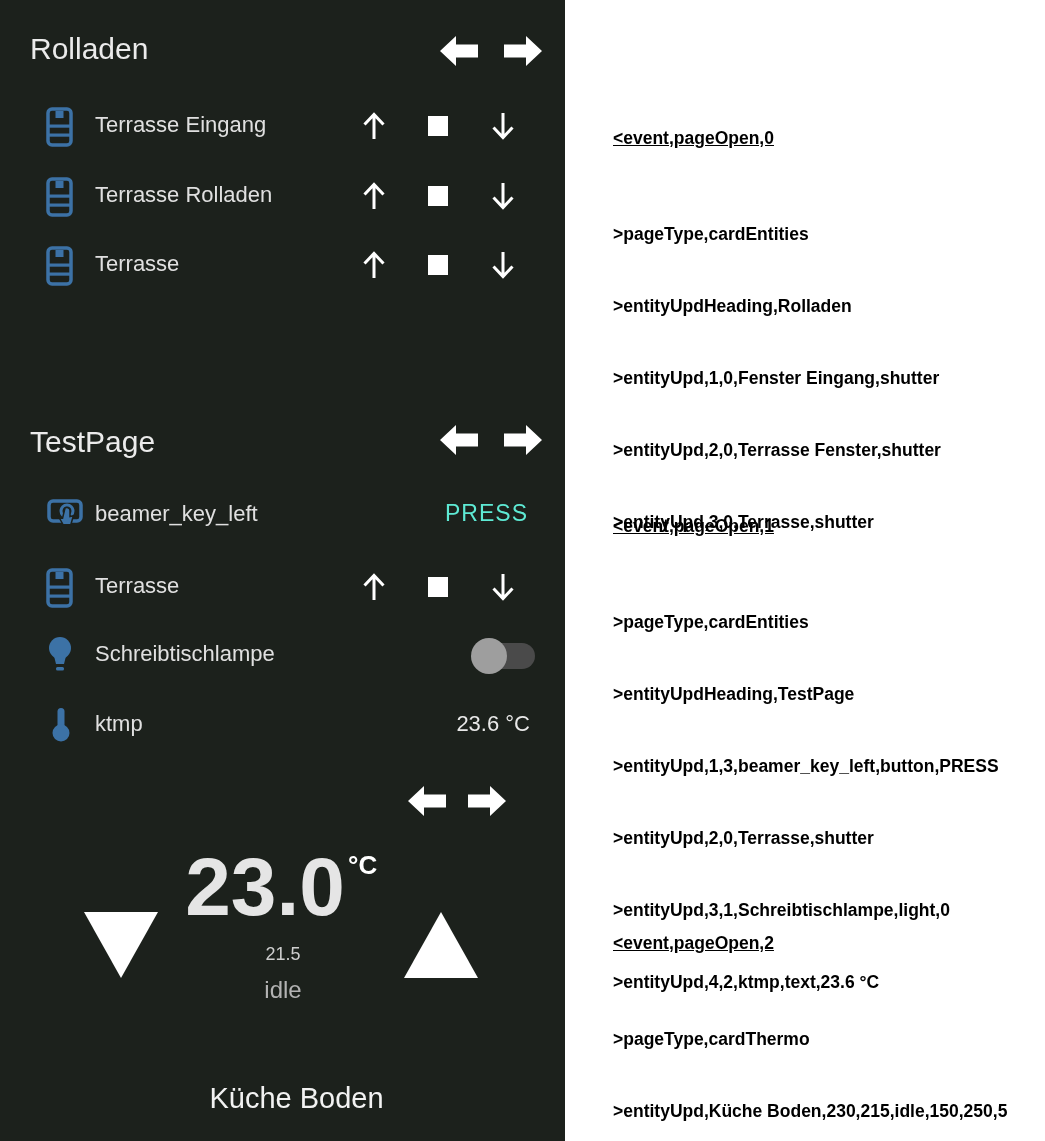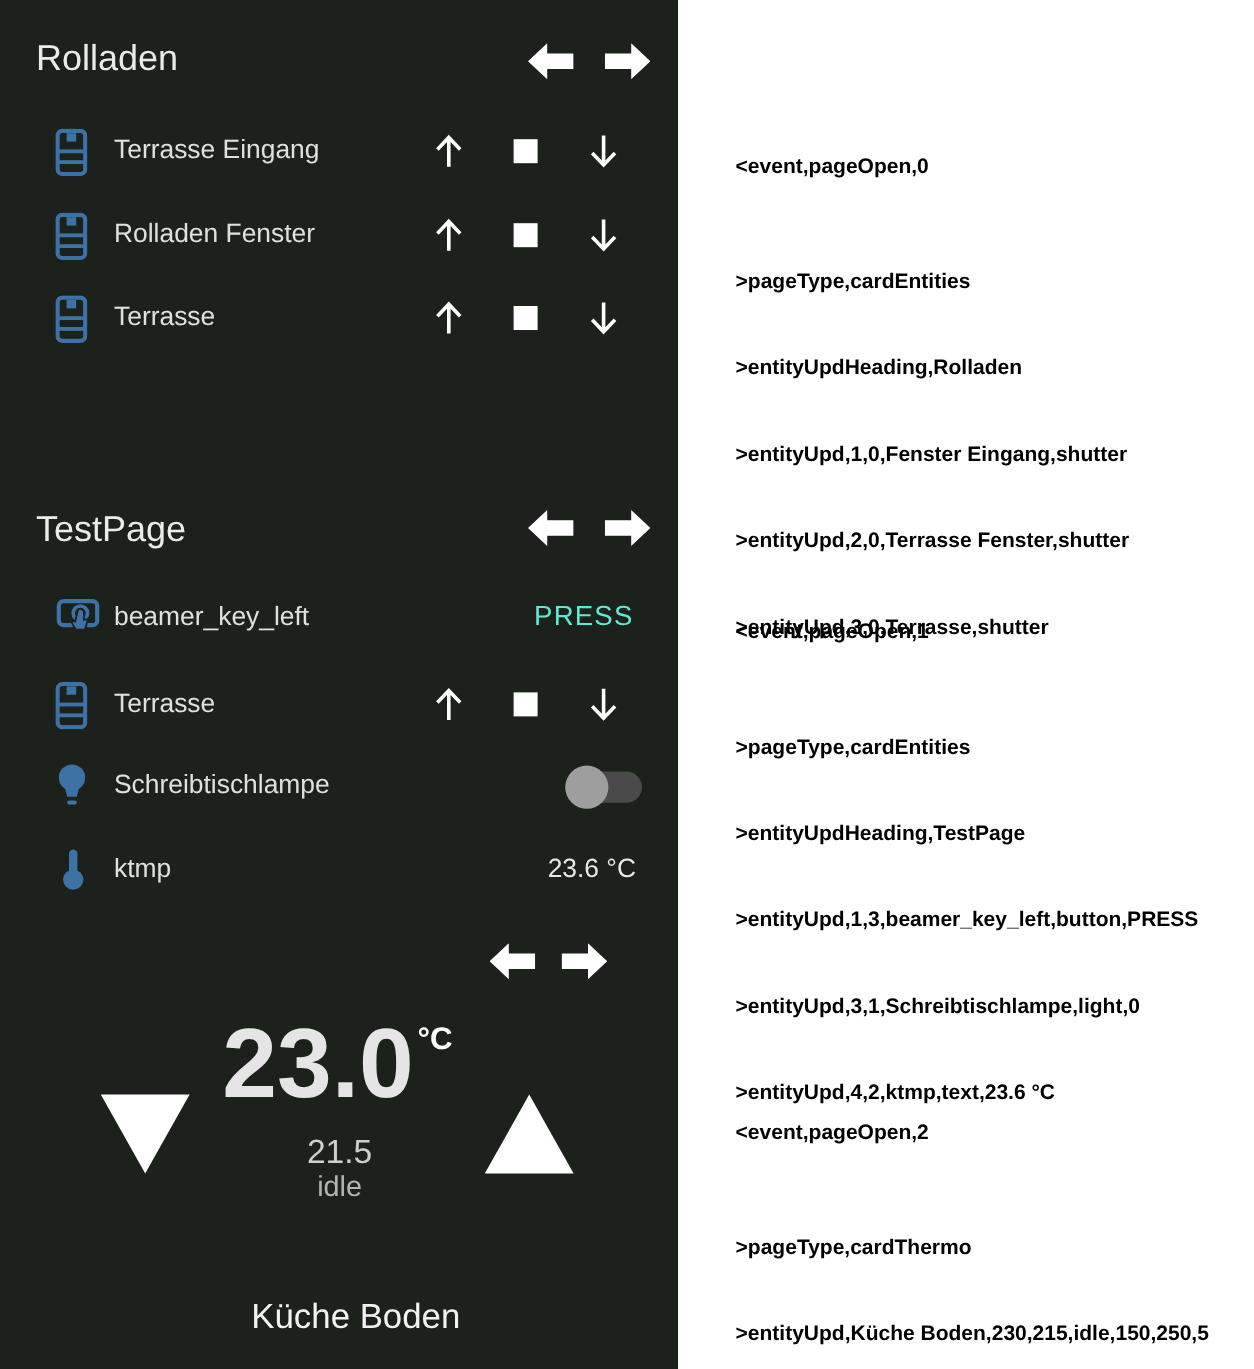--- a/index.html
+++ b/index.html
@@ -38,30 +38,30 @@
   
   .big-temp { position:absolute; left:180px; top:74px; width:170px; text-align:center;
               color:#e5e5e5; font-size:82px; font-weight:700; line-height:1; }
   .temp-unit { position:absolute; left:348px; top:78px; color:#ffffff; font-size:26px; font-weight:700; }
   .tri { position:absolute; width:0; height:0; cursor:pointer; }
   .tri-down { left:84px;  top:140px; border-left:37px solid transparent;
               border-right:37px solid transparent; border-top:66px solid #ffffff; }
   .tri-up   { left:404px; top:140px; border-left:37px solid transparent;
               border-right:37px solid transparent; border-bottom:66px solid #ffffff; }
   .setpoint  { position:absolute; left:213px; top:172px; width:140px; text-align:center;
-               color:#cecece; font-size:28px; }
+               color:#cecece; font-size:18px; }
   .hvac-state{ position:absolute; left:213px; top:204px; width:140px; text-align:center;
                color:#b3b3b3; font-size:24px; }
   .thermo-name { position:absolute; left:0; top:310px; width:565px; text-align:center;
                  color:#f2f2f2; font-size:29px;padding-left:28px; }
 
   
   .log-block { position:absolute; left:613px; color:#000000; font-weight:700;
                font-size:17.5px; line-height:24px; white-space:pre; }
-  .log-event { margin-bottom:24px; }
+  .log-event { margin-bottom:24px;text-decoration:underline; }
   #log-0 { top:78px; }
   #log-1 { top:466px; }
   #log-2 { top:883px; }
 
   svg { display:block; }
 </style>
 </head>
 <body>
 <div id="stage">
 
@@ -104,21 +104,21 @@
     </div>
     <div class="row" style="top:173px">
       <span class="ent-icon icon-slot">
   <svg width="27" height="40" viewBox="0 0 27 40">
     <rect x="2" y="2" width="23" height="36" rx="4" fill="none" stroke="#3c72a6" stroke-width="3.5"></rect>
     <rect x="9.5" y="4" width="8" height="7" fill="#3c72a6"></rect>
     <rect x="3" y="17.5" width="21" height="3.2" fill="#3c72a6"></rect>
     <rect x="3" y="26.5" width="21" height="3.2" fill="#3c72a6"></rect>
   </svg>
 </span>
-      <span class="ent-label">Rolladen Fenster</span>
+      <span class="ent-label">Terrasse Rolladen</span>
       <span class="ctl-up icon-slot">
   <svg width="34" height="34" viewBox="0 0 34 34">
     <path d="M17 30 L17 6 M7.5 15.5 L17 5.5 L26.5 15.5" fill="none" stroke="#ffffff" stroke-width="3"></path>
   </svg>
 </span>
       <span class="ctl-stop"></span>
       <span class="ctl-down icon-slot">
   <svg width="34" height="34" viewBox="0 0 34 34">
     <path d="M17 4 L17 28 M7.5 18.5 L17 28.5 L26.5 18.5" fill="none" stroke="#ffffff" stroke-width="3"></path>
   </svg>
@@ -254,20 +254,21 @@
   <div>&gt;entityUpd,1,0,Fenster Eingang,shutter</div>
   <div>&gt;entityUpd,2,0,Terrasse Fenster,shutter</div>
   <div>&gt;entityUpd,3,0,Terrasse,shutter</div>
 </div>
 
 <div class="log-block" id="log-1">
   <div class="log-event">&lt;event,pageOpen,1</div>
   <div>&gt;pageType,cardEntities</div>
   <div>&gt;entityUpdHeading,TestPage</div>
   <div>&gt;entityUpd,1,3,beamer_key_left,button,PRESS</div>
+  <div>&gt;entityUpd,2,0,Terrasse,shutter</div>
   <div>&gt;entityUpd,3,1,Schreibtischlampe,light,0</div>
   <div>&gt;entityUpd,4,2,ktmp,text,23.6 °C</div>
 </div>
 
 <div class="log-block" id="log-2">
   <div class="log-event">&lt;event,pageOpen,2</div>
   <div>&gt;pageType,cardThermo</div>
   <div>&gt;entityUpd,Küche Boden,230,215,idle,150,250,5</div>
 </div>
 

